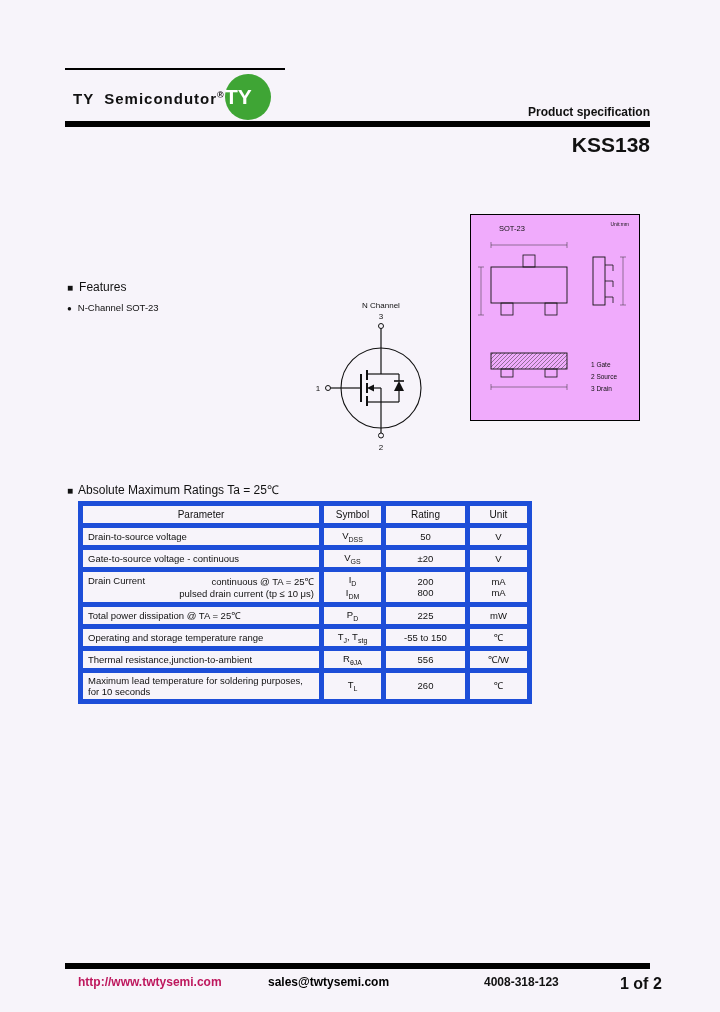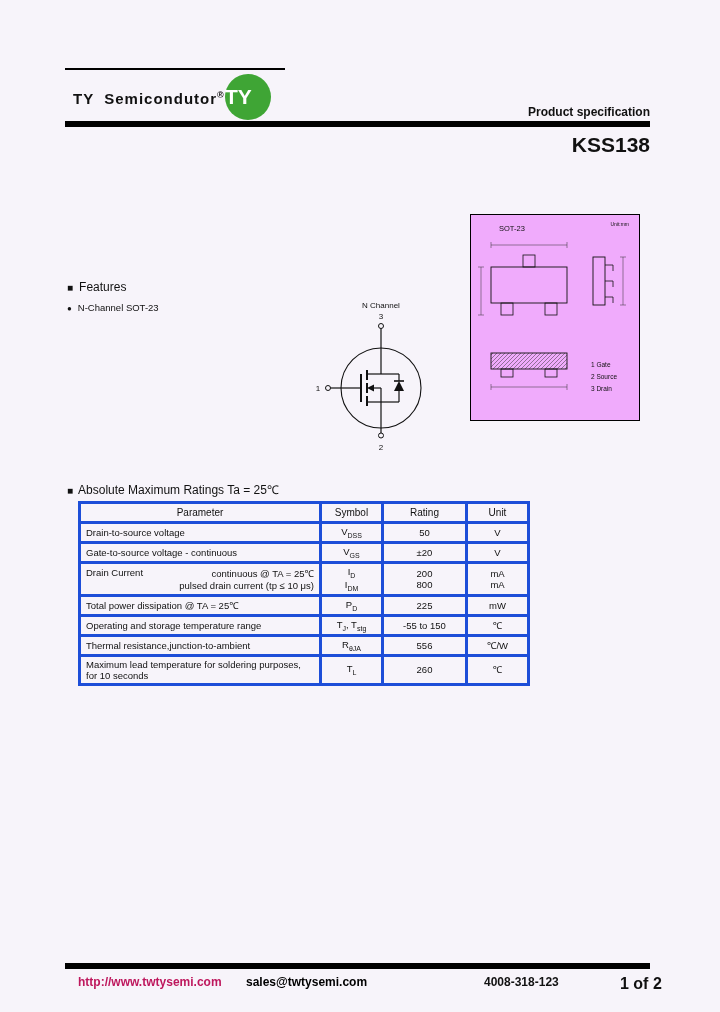--- a/index.html
+++ b/index.html
@@ -40,32 +40,32 @@
   .package-box { left:470px; top:214px; width:168px; height:205px; border:1px solid #000; background:#f0abfc; }
 
   
   .ratings-title { left:67px; top:481px; font-size:12px; }
   .ratings-title .sq { font-size:10px; margin-right:5px; }
   table.ratings {
     position:absolute; left:78px; top:501px; width:449px;
     border-collapse:collapse; table-layout:fixed; font-size:9.5px;
   }
   table.ratings th, table.ratings td {
-    border:3px solid #1d4ed8; padding:2px 5px; font-weight:normal;
+    border:5px solid #1d4ed8; padding:2px 5px; font-weight:normal;
   }
   table.ratings th { text-align:center; padding:3px 2px; font-size:10px; }
   td.sym, td.val, td.unit { text-align:center; }
   sub { font-size:7px; }
   .dc-line { display:flex; justify-content:space-between; }
   .dc-line2 { text-align:right; }
 
   
   .bottom-bar { left:65px; top:963px; width:585px; height:6px; background:#000; }
   .footer-web { left:78px; top:975px; font-size:12px; font-weight:bold; color:#be185d; text-decoration:none; }
-  .footer-email { left:246px; top:975px; font-size:12px; font-weight:bold; color:#000; text-decoration:none; }
+  .footer-email { left:268px; top:975px; font-size:12px; font-weight:bold; color:#000; text-decoration:none; }
   .footer-phone { left:484px; top:975px; font-size:12px; font-weight:bold; }
   .footer-page { left:620px; top:975px; font-size:16px; font-weight:bold; }
 
   svg text { font-family:"Liberation Sans", sans-serif; fill:#111; }
 </style>
 </head>
 <body>
 
 <div class="abs logo-box">
   <div class="abs logo-text"><span>TY  Semicondutor</span><span class="logo-reg">®</span></div>

